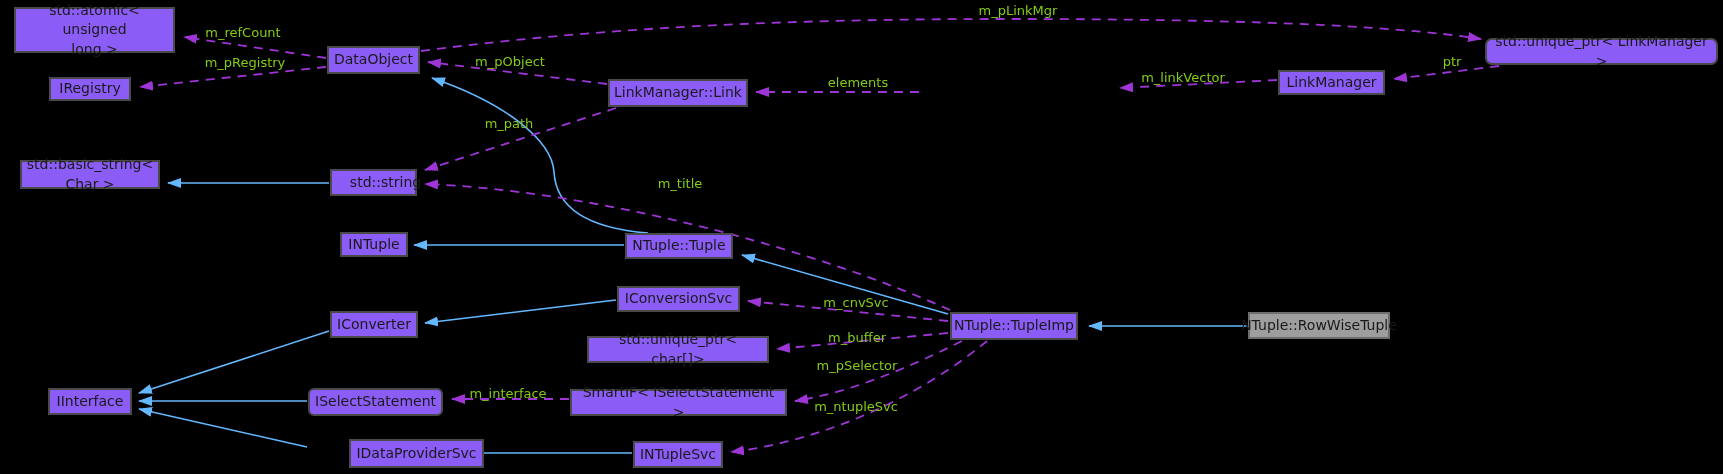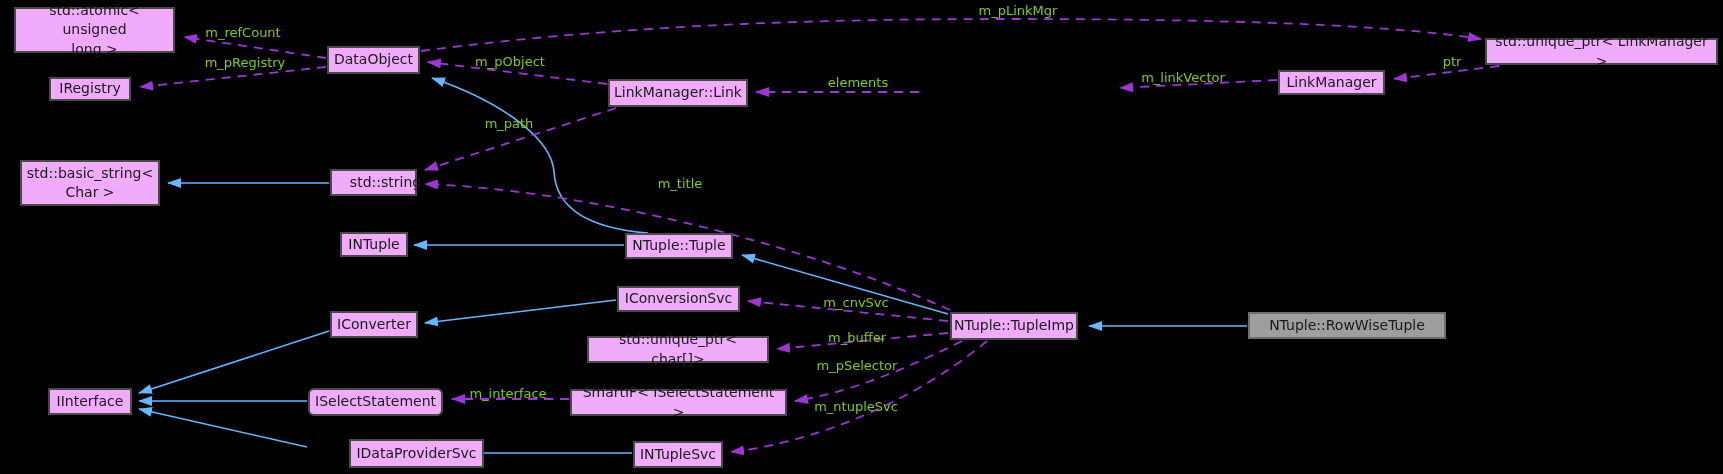--- a/index.html
+++ b/index.html
@@ -17,21 +17,21 @@
   }
   #edge-layer {
     position: absolute;
     left: 0; top: 0;
     width: 1723px;
     height: 474px;
   }
   .node {
     position: absolute;
     box-sizing: border-box;
-    background: #f0abfc;
+    background: #8b5cf6;
     border: 2px solid #4a4a4a;
     color: #1a1a1a;
     font-size: 14px;
     line-height: 1.38;
     display: flex;
     align-items: center;
     justify-content: center;
     text-align: center;
     white-space: pre-line;
     padding: 0 4px;
@@ -95,36 +95,36 @@
       <path d="M 569 399 L 452 399" marker-end="url(#arrow-purple)"></path>
     </g>
   </svg>
 
   <div class="node" style="left:14px; top:7px; width:161px; height:46px;">std::atomic&lt; unsigned
 long &gt;</div>
   <div class="node" style="left:49px; top:77px; width:82px; height:24px;">IRegistry</div>
   <div class="node" style="left:327px; top:46px; width:93px; height:28px;">DataObject</div>
   <div class="node" style="left:608px; top:79px; width:140px; height:28px;">LinkManager::Link</div>
   <div class="node" style="left:1278px; top:70px; width:107px; height:25px;">LinkManager</div>
-  <div class="node" style="left:1485px; top:38px; width:233px; height:27px;">std::unique_ptr&lt; LinkManager &gt;</div>
-  <div class="node" style="left:20px; top:160px; width:140px; height:46px;">std::basic_string&lt;
+  <div class="node" style="left:1485px; top:38px; width:233px; height:27px;border-radius:7px;">std::unique_ptr&lt; LinkManager &gt;</div>
+  <div class="node" style="left:20px; top:160px; width:140px; height:29px;">std::basic_string&lt;
 Char &gt;</div>
   <div class="node" style="left:330px; top:169px; width:87px; height:27px;padding-left:28px;">std::string</div>
   <div class="node" style="left:340px; top:232px; width:68px; height:25px;">INTuple</div>
   <div class="node" style="left:625px; top:233px; width:108px; height:26px;">NTuple::Tuple</div>
   <div class="node" style="left:617px; top:286px; width:123px; height:26px;">IConversionSvc</div>
   <div class="node" style="left:330px; top:311px; width:88px; height:27px;">IConverter</div>
   <div class="node" style="left:587px; top:336px; width:182px; height:27px;">std::unique_ptr&lt; char[]&gt;</div>
   <div class="node" style="left:48px; top:388px; width:84px; height:27px;">IInterface</div>
   <div class="node" style="left:308px; top:388px; width:135px; height:28px;border-radius:6px;">ISelectStatement</div>
   <div class="node" style="left:570px; top:389px; width:217px; height:27px;">SmartIF&lt; ISelectStatement &gt;</div>
   <div class="node" style="left:308px; top:439px; width:135px; height:29px;margin-left:41px;">IDataProviderSvc</div>
   <div class="node" style="left:633px; top:441px; width:90px; height:27px;">INTupleSvc</div>
   <div class="node" style="left:950px; top:312px; width:128px; height:28px;">NTuple::TupleImp</div>
-  <div class="node highlight" style="left:1248px; top:312px; width:198px; height:27px;">NTuple::RowWiseTuple</div>
+  <div class="node highlight" style="left:1248px; top:312px; width:142px; height:27px;">NTuple::RowWiseTuple</div>
 
   <div class="edge-label" style="left:243px; top:25px;">m_refCount</div>
   <div class="edge-label" style="left:245px; top:55px;">m_pRegistry</div>
   <div class="edge-label" style="left:1018px; top:3px;">m_pLinkMgr</div>
   <div class="edge-label" style="left:510px; top:54px;">m_pObject</div>
   <div class="edge-label" style="left:509px; top:116px;">m_path</div>
   <div class="edge-label" style="left:858px; top:75px;">elements</div>
   <div class="edge-label" style="left:1183px; top:70px;">m_linkVector</div>
   <div class="edge-label" style="left:1452px; top:54px;">ptr</div>
   <div class="edge-label" style="left:680px; top:176px;">m_title</div>

